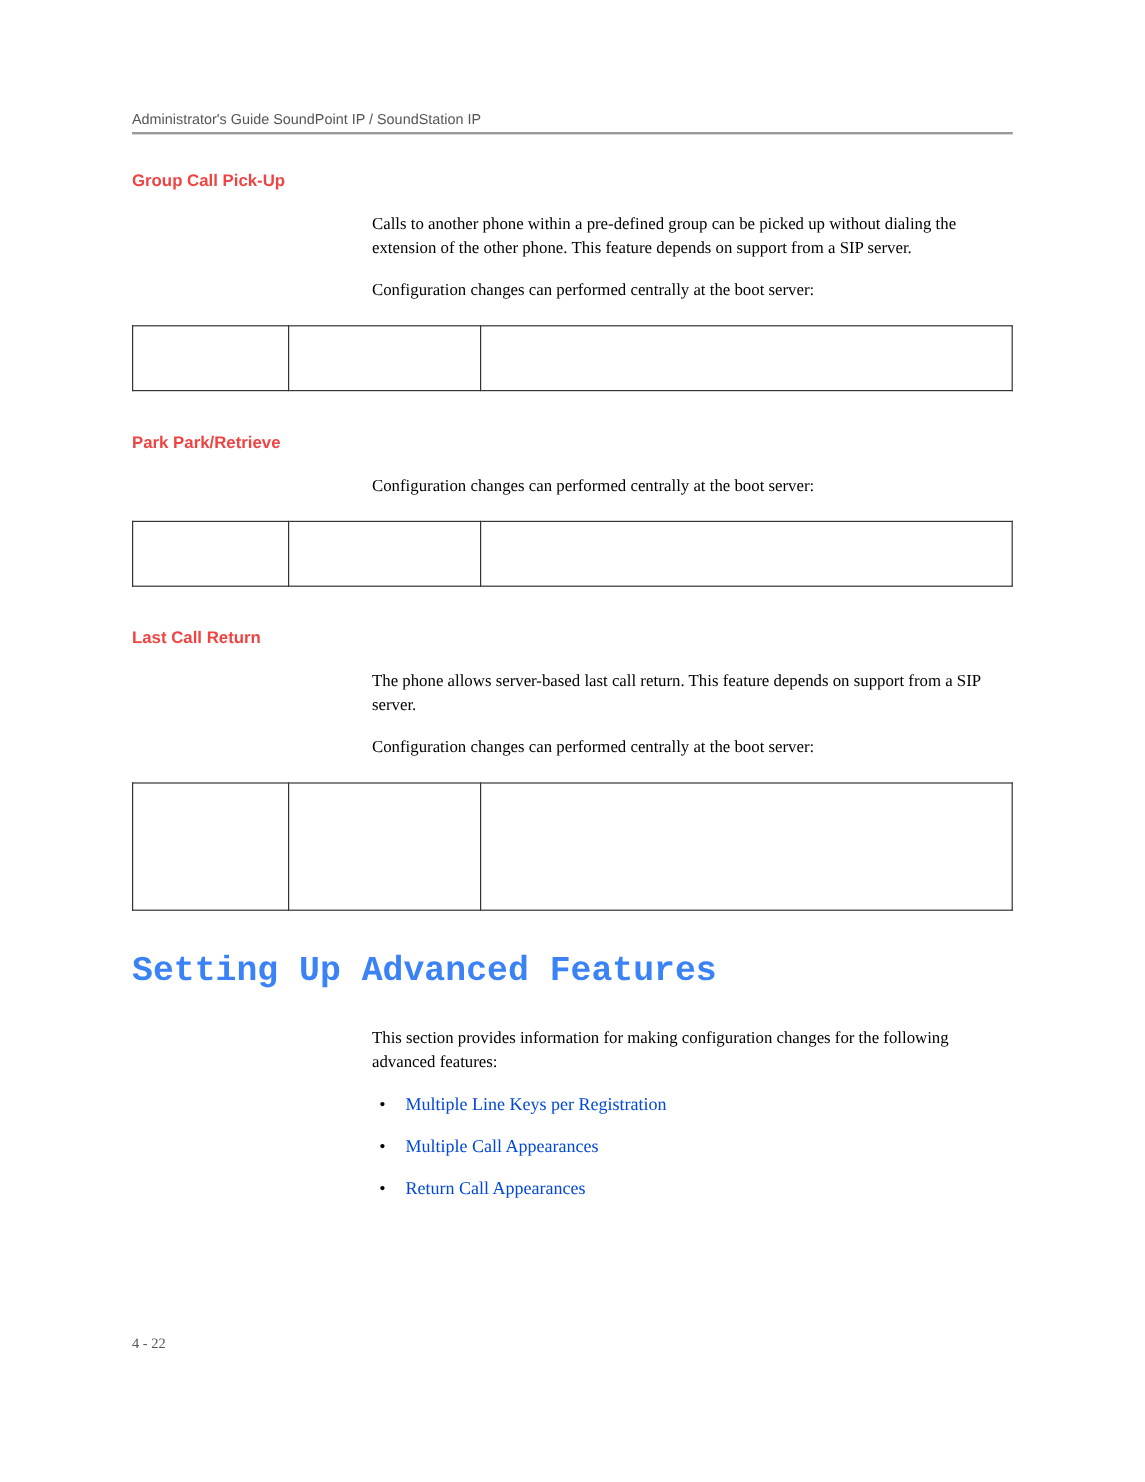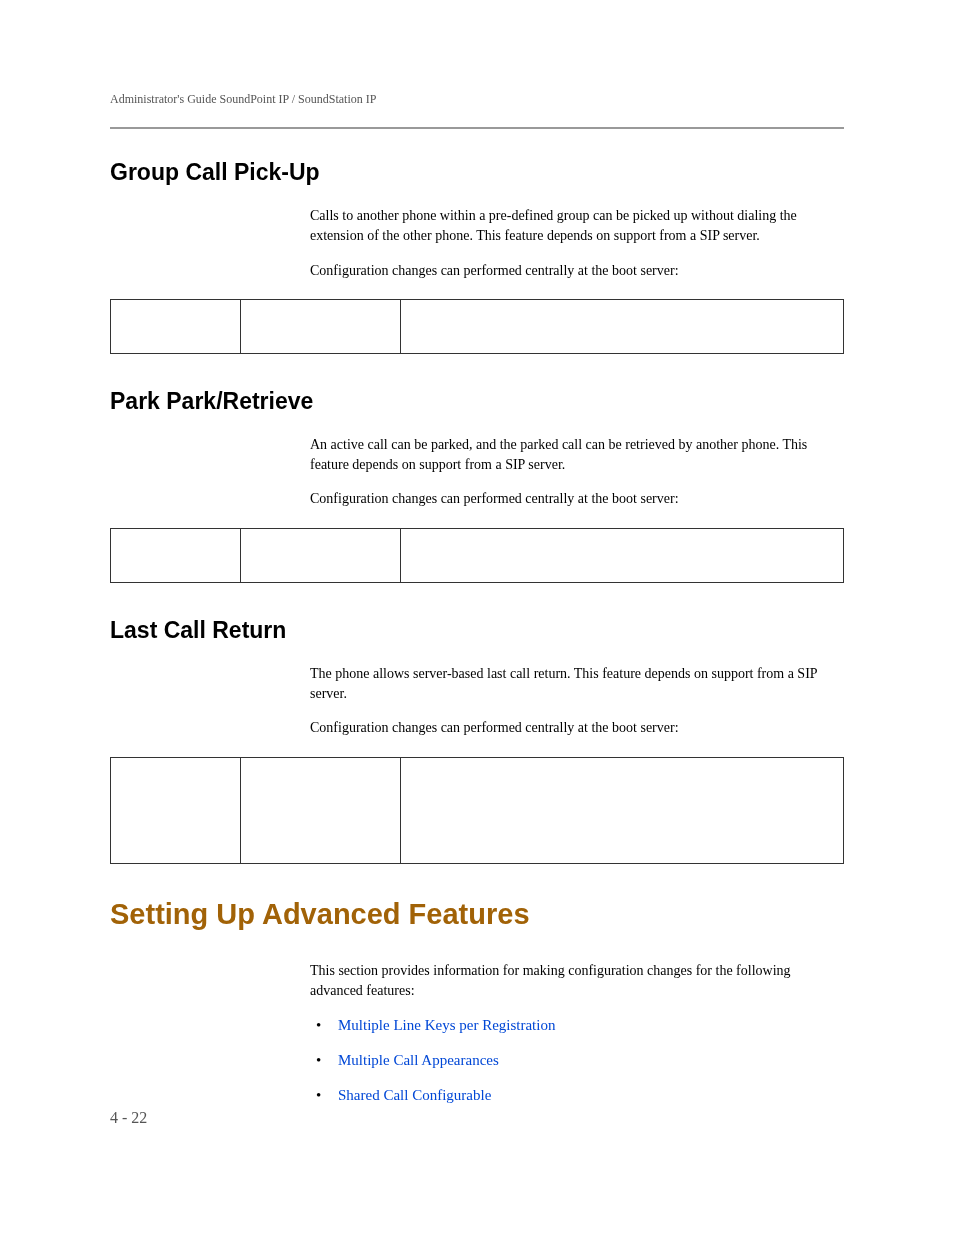--- a/index.html
+++ b/index.html
@@ -13,33 +13,33 @@
       background: #ffffff;
       font-family: Georgia, 'Times New Roman', serif;
       position: relative;
     }
     .page {
       padding: 92px 110px 60px 110px;
     }
     .header-text {
       font-size: 12px;
       color: #555;
-      font-family: Liberation Serif, serif;
-      margin-bottom: 20px;
+      font-family: Liberation Sans, sans-serif;
+      margin-bottom: 4px;
     }
     .header-rule {
       border: none;
       border-top: 2px solid #999;
       margin-bottom: 30px;
     }
     .section-h2 {
       font-family: Arial, Helvetica, sans-serif;
       font-weight: bold;
-      color: #000000;
-      font-size: 23px;
+      color: #ef4444;
+      font-size: 14px;
       margin-bottom: 20px;
     }
     .body-block {
       margin-left: 200px;
       margin-bottom: 14px;
       font-size: 14px;
       color: #000;
       line-height: 1.45;
     }
     .config-table {
@@ -53,23 +53,23 @@
       height: 54px;
       background: #fff;
     }
     .config-table.tall td {
       height: 106px;
     }
     .config-table .col1 { width: 130px; }
     .config-table .col2 { width: 160px; }
     .config-table .col3 { }
     .section-h1 {
-      font-family: Liberation Sans, sans-serif;
+      font-family: Liberation Mono, monospace;
       font-weight: bold;
-      color: #a16207;
+      color: #3b82f6;
       font-size: 29px;
       margin-top: 24px;
       margin-bottom: 30px;
     }
     .bullet-list {
       margin-left: 200px;
       list-style: none;
     }
     .bullet-list li {
       position: relative;
@@ -86,21 +86,21 @@
       font-size: 15px;
     }
     .link {
       color: #0047d6;
       text-decoration: none;
     }
     .page-num {
       position: absolute;
       bottom: 108px;
       left: 110px;
-      font-size: 16px;
+      font-size: 12px;
       color: #555;
       font-family: Georgia, serif;
     }
   </style>
 </head>
 <body>
 
 <div class="page">
   <div class="header-text">Administrator's Guide SoundPoint IP / SoundStation IP</div>
   <hr class="header-rule">
@@ -112,21 +112,20 @@
     <tbody>
         <tr>
       <td class="col1"></td>
       <td class="col2"></td>
       <td class="col3"></td>
     </tr>
   </tbody>
     </table>
 
   <h2 class="section-h2">Park Park/Retrieve</h2>
-  <p class="body-block">An active call can be parked, and the parked call can be retrieved by another phone. This feature depends on support from a SIP server.</p>
   <p class="body-block">Configuration changes can performed centrally at the boot server:</p>
   <table class="config-table">
     <tbody>
         <tr>
       <td class="col1"></td>
       <td class="col2"></td>
       <td class="col3"></td>
     </tr>
   </tbody>
     </table>
@@ -142,17 +141,17 @@
       <td class="col3"></td>
     </tr>
   </tbody>
     </table>
 
   <h1 class="section-h1">Setting Up Advanced Features</h1>
   <p class="body-block">This section provides information for making configuration changes for the following advanced features:</p>
   <ul class="bullet-list">
     <li><a class="link">Multiple Line Keys per Registration</a></li>
     <li><a class="link">Multiple Call Appearances</a></li>
-    <li><a class="link">Shared Call Configurable</a></li>
+    <li><a class="link">Return Call Appearances</a></li>
   </ul>
 </div>
 
 <div class="page-num">4 - 22</div>
 
 </body></html>

